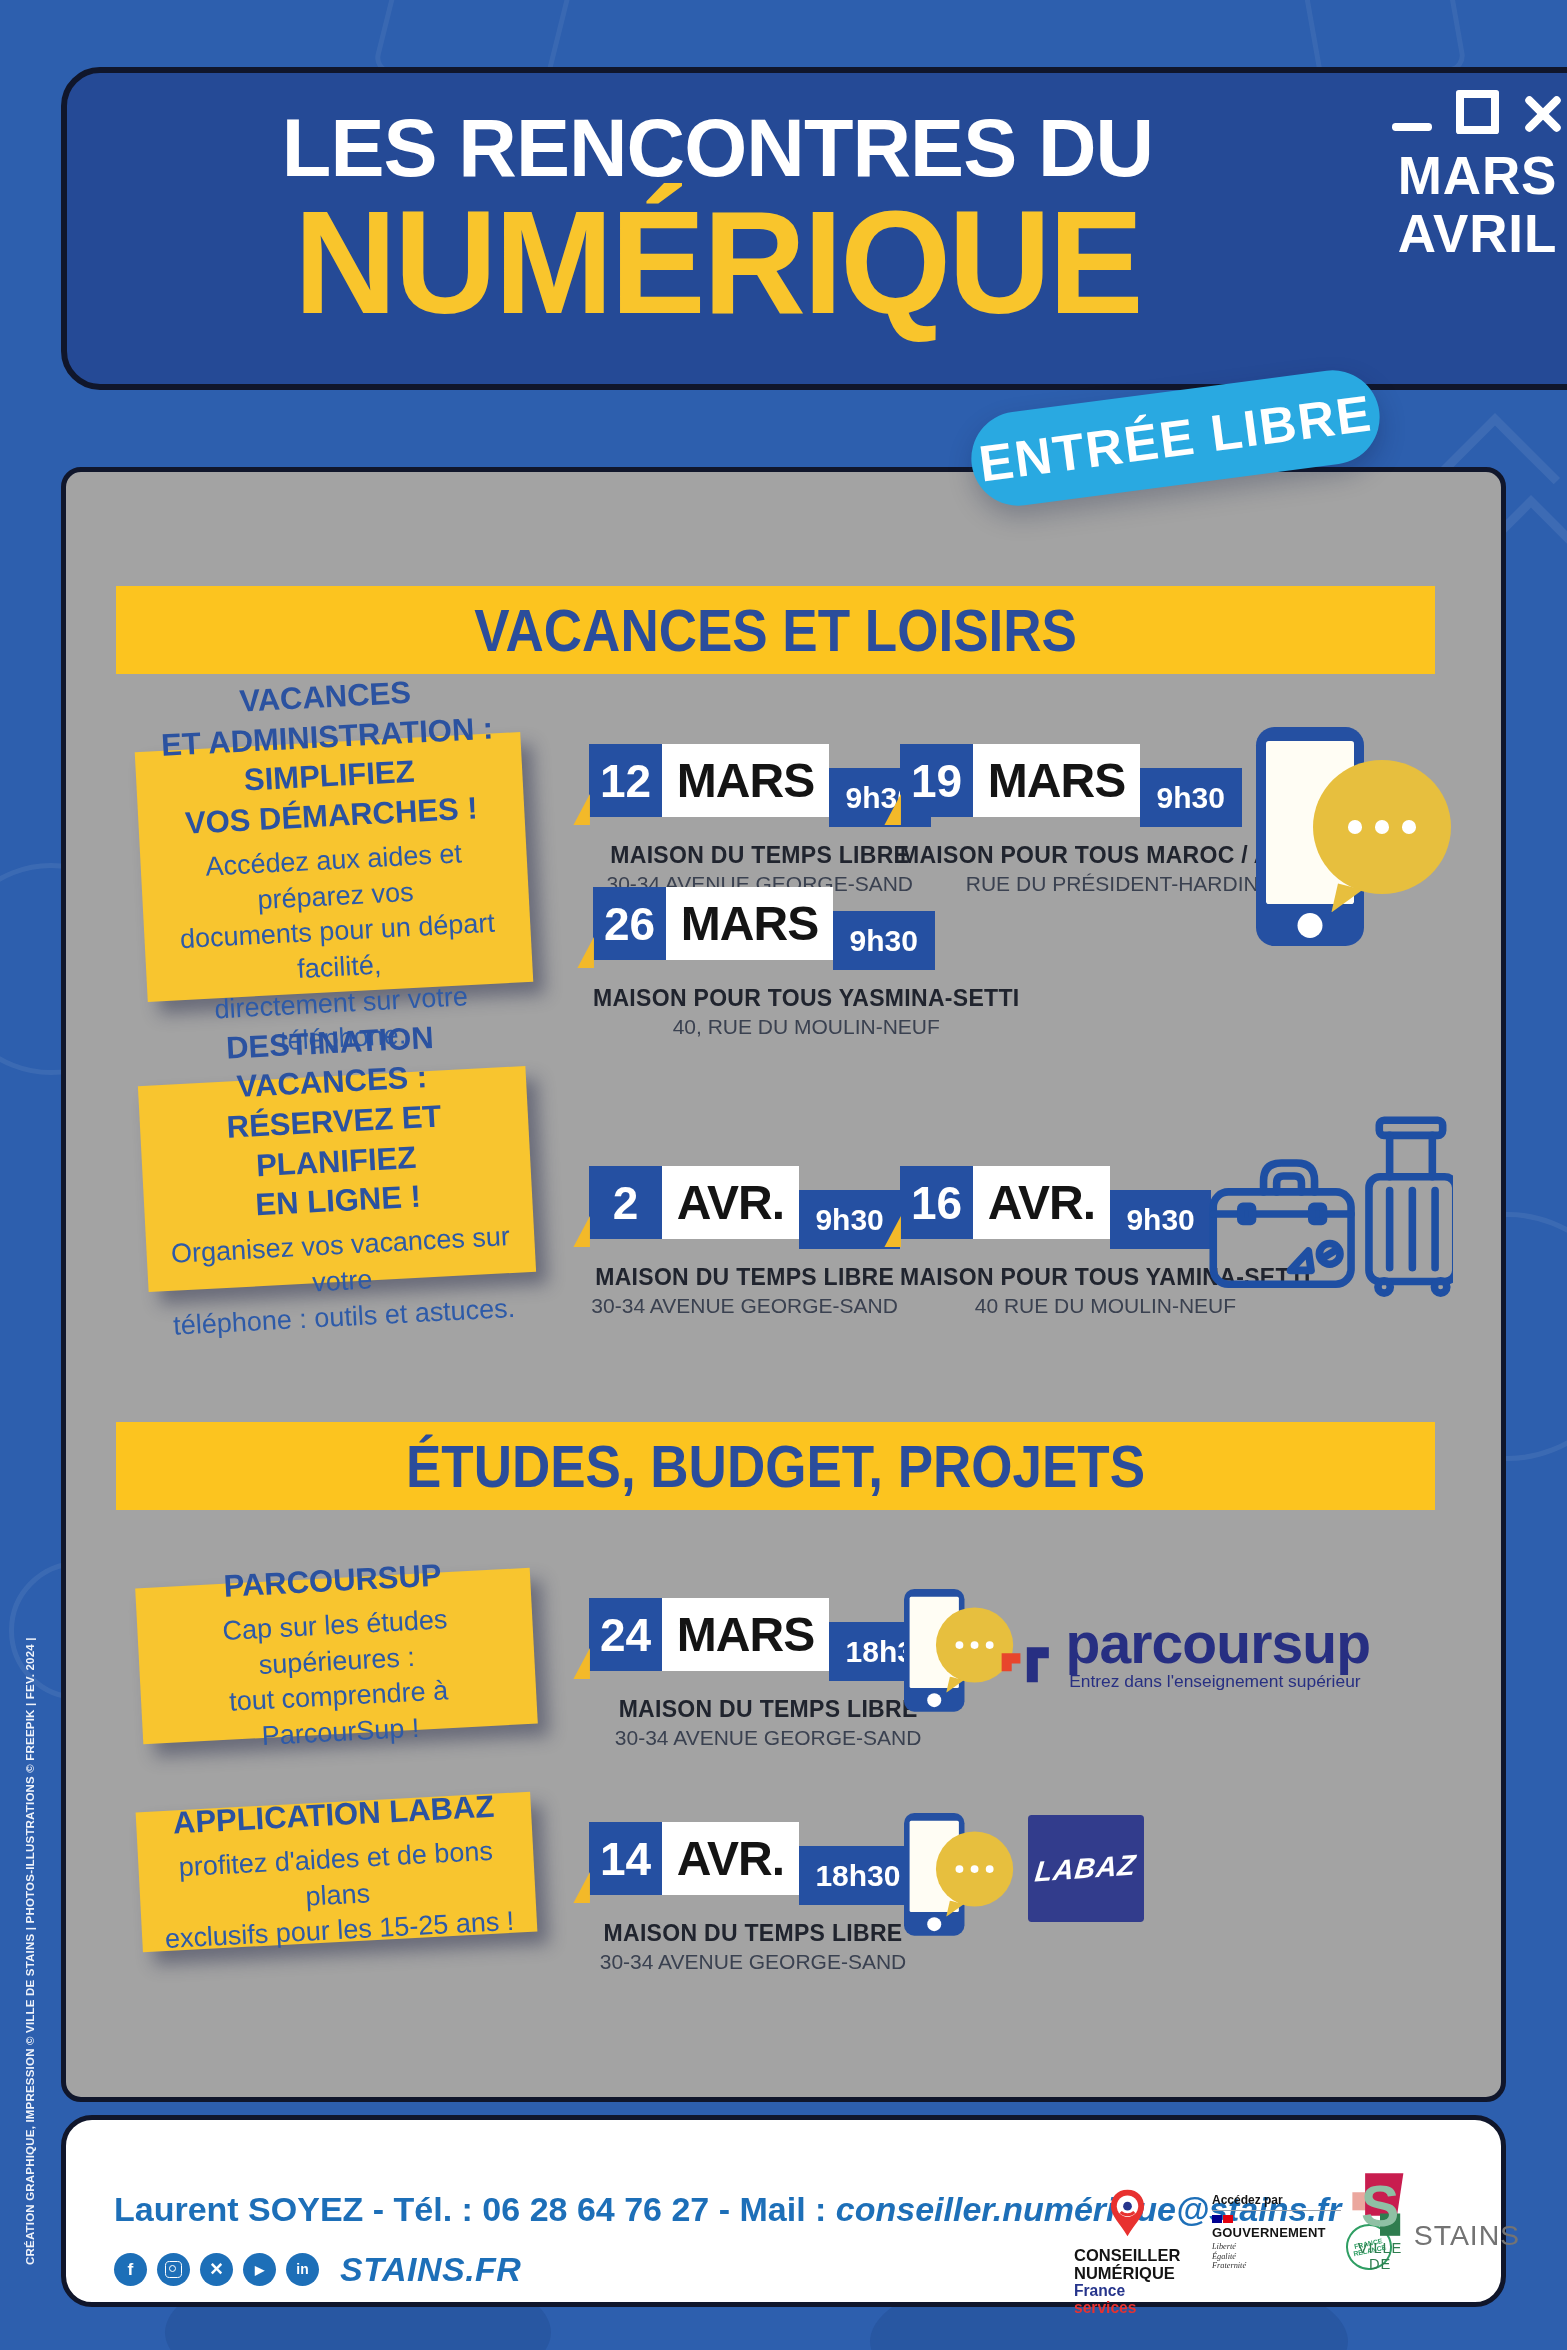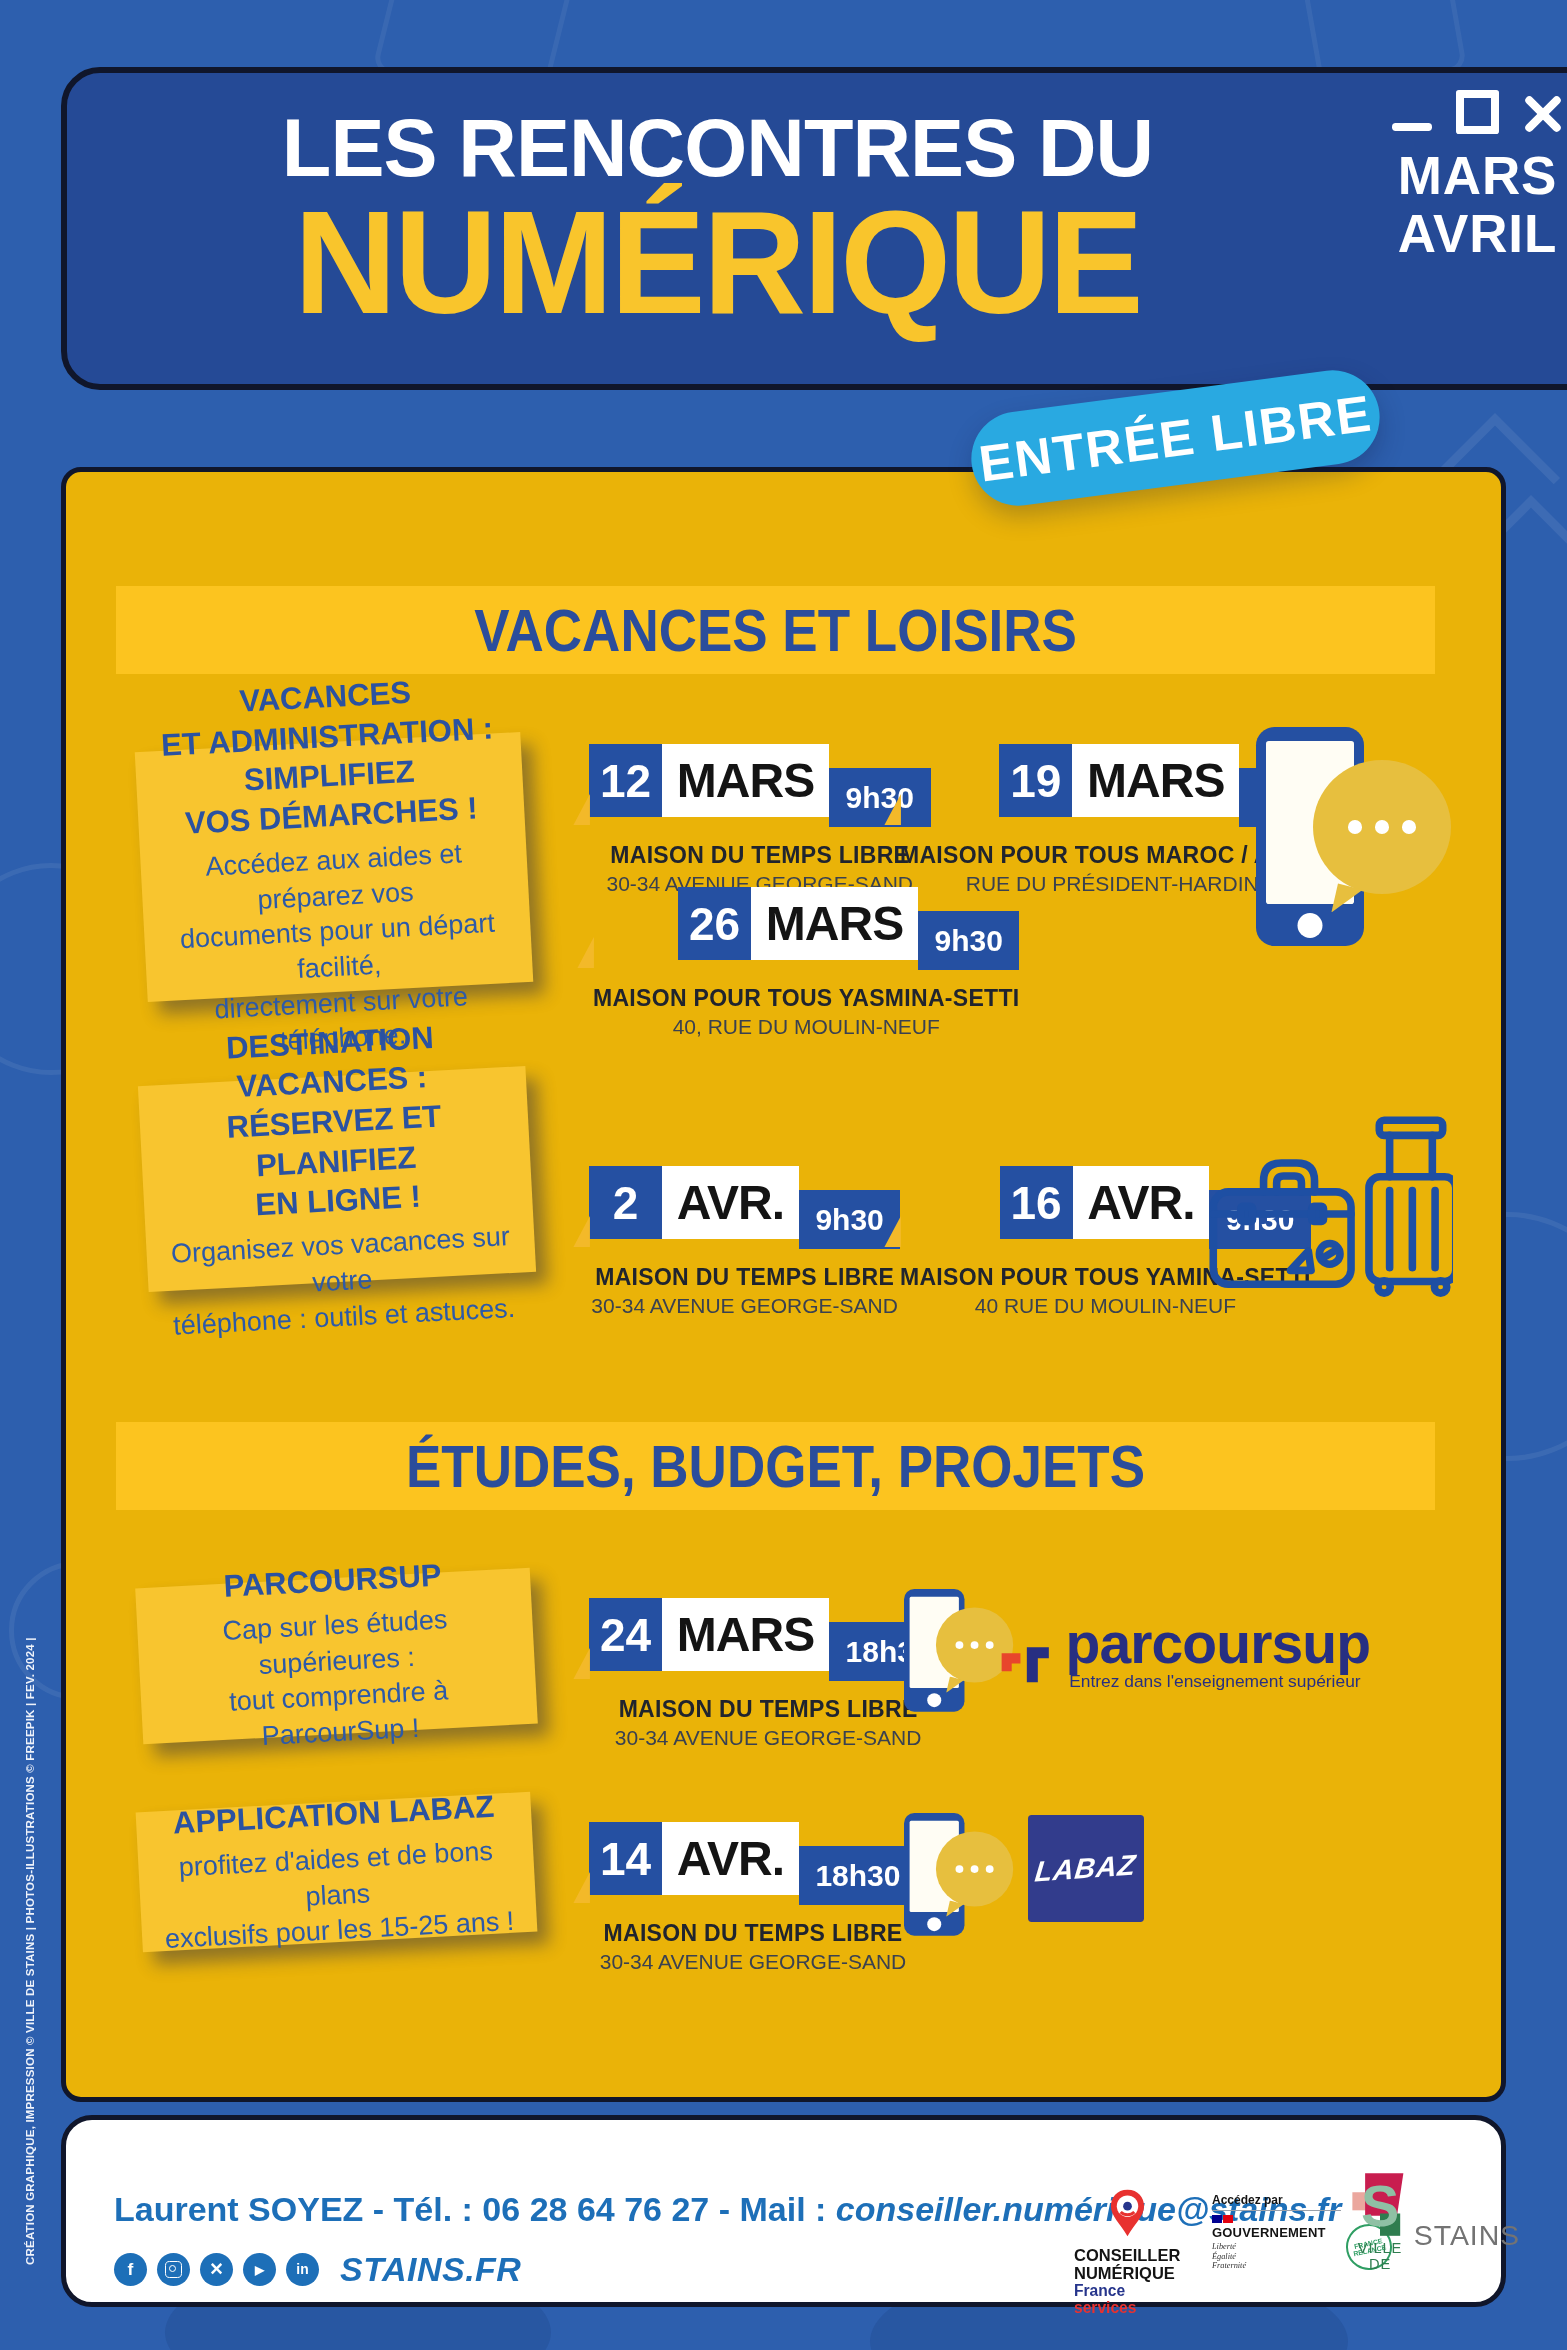--- a/index.html
+++ b/index.html
@@ -28,39 +28,39 @@
 
   
   .badge{position:absolute;left:970px;top:391px;width:411px;height:94px;z-index:6;
     background:#29a9e1;border-radius:50px;transform:rotate(-7.5deg);
     display:flex;align-items:center;justify-content:center;
     color:#fff;font-size:51px;font-weight:800;letter-spacing:1.8px;
     box-shadow:0 11px 24px rgba(10,22,60,.25);}
 
   
   .panel-main{position:absolute;left:61px;top:467px;width:1445px;height:1635px;
-    background:#eab308;border:5.5px solid #10162b;border-radius:20px;box-sizing:border-box;}
+    background:#a3a3a3;border:5.5px solid #10162b;border-radius:20px;box-sizing:border-box;}
   .panel-footer{position:absolute;left:61px;top:2115px;width:1445px;height:192px;
     background:#ffffff;border:5.5px solid #10162b;border-radius:31px;box-sizing:border-box;}
 
   .sec-bar{position:absolute;left:50px;width:1319px;height:88px;background:#fcc41f;
     display:flex;align-items:center;justify-content:center;
     color:#2b4d9b;font-size:53px;font-weight:800;letter-spacing:0;transform-origin:center;}
   .sec-bar span{display:inline-block;transform:scaleY(1.12);}
 
   .card{position:absolute;background:#f8c52f;transform:rotate(-3deg);
     box-shadow:11px 13px 16.5px rgba(35,40,70,.45);
     display:flex;flex-direction:column;align-items:center;justify-content:center;
     text-align:center;padding:9.2px 16.5px;box-sizing:border-box;}
   .card-title{color:#2b52a0;font-size:31px;font-weight:800;line-height:1.28;white-space:pre-line;}
   .card-body{color:#2d5aa8;font-size:27px;font-weight:500;line-height:1.32;white-space:pre-line;margin-top:7.3px;}
 
   
   .event{position:absolute;}
-  .event-top{display:flex;align-items:flex-start;position:relative;justify-content:flex-end;}
+  .event-top{display:flex;align-items:flex-start;position:relative;}
   .tri{position:absolute;left:-15.6px;top:50px;width:16.5px;height:31px;background:#f3b929;
        clip-path:polygon(100% 0,100% 100%,0 100%);}
   .day{width:73px;height:73px;background:#2550a2;color:#fff;font-size:46px;font-weight:800;
        display:flex;align-items:center;justify-content:center;flex:0 0 auto;}
   .month{height:73px;line-height:73px;background:#ffffff;color:#141414;font-size:48px;
        font-weight:800;letter-spacing:-0.9px;padding:0 14.7px;flex:0 0 auto;}
   .time{height:59px;line-height:59px;background:#2550a2;color:#fff;font-size:30px;font-weight:700;
        padding:0 16.5px;margin-top:24px;flex:0 0 auto;}
   .venue{position:relative;left:50%;transform:translateX(-50%);width:max-content;
        margin-top:14.7px;color:#20242e;font-size:23px;font-weight:800;letter-spacing:0.3px;}

